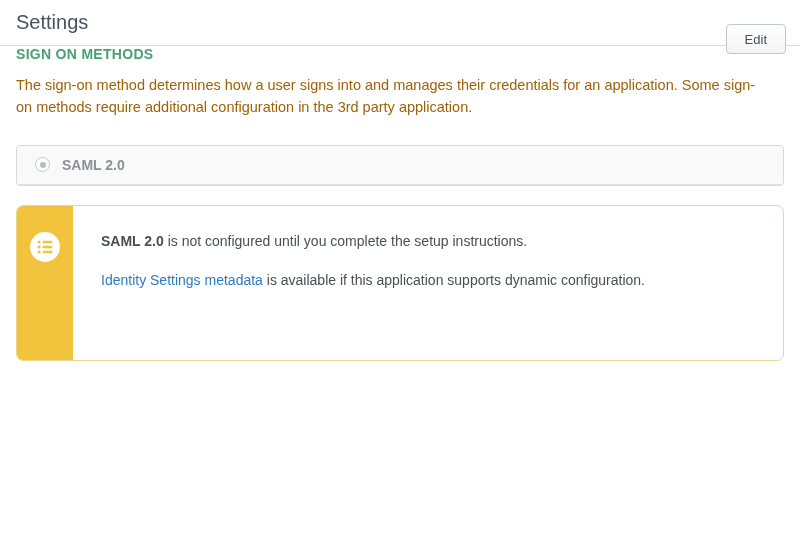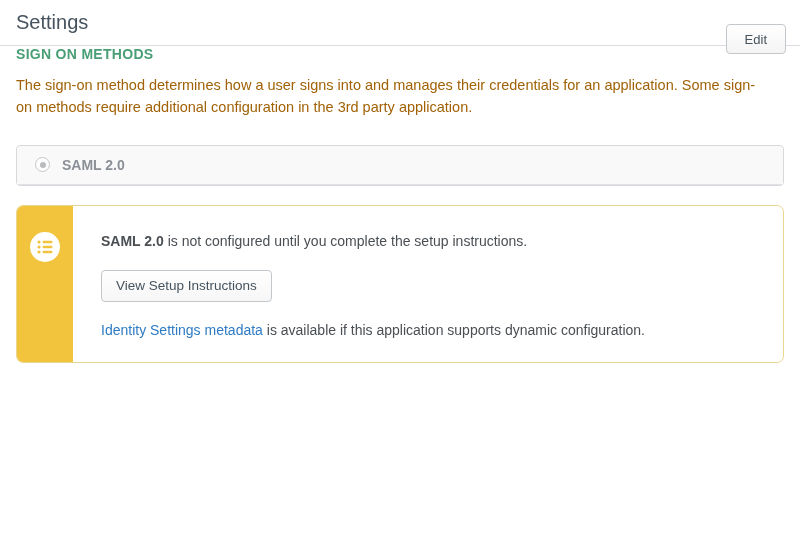--- a/index.html
+++ b/index.html
@@ -197,20 +197,19 @@
         <circle cx="9" cy="15" r="1.6" fill="#f2c43d"></circle>
         <rect x="12.5" y="13.7" width="10" height="2.6" rx="1.3" fill="#f2c43d"></rect>
         <circle cx="9" cy="20" r="1.6" fill="#f2c43d"></circle>
         <rect x="12.5" y="18.7" width="10" height="2.6" rx="1.3" fill="#f2c43d"></rect>
       </svg>
     </div>
     <div class="callout-body">
       <div class="callout-text">
         <b>SAML 2.0</b><span> is not configured until you complete the setup instructions.</span>
       </div>
-      <button class="setup-btn">View Setup Instructions</button>
       <div class="metadata-line">
         <a class="metadata-link">Identity Settings metadata</a><span> is available if this application supports dynamic configuration.</span>
       </div>
     </div>
   </div>
 
 </div>
 
 </body></html>

